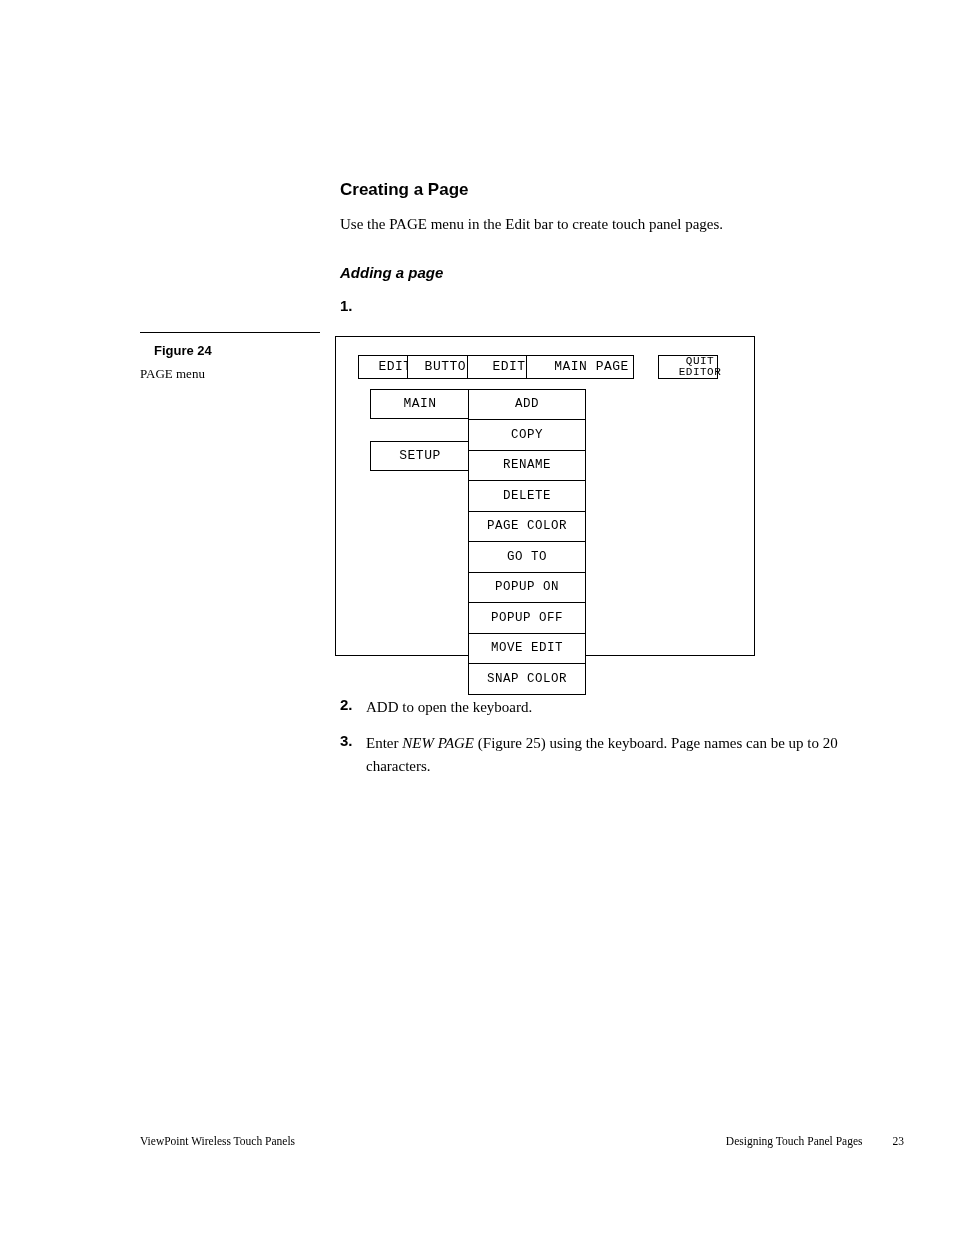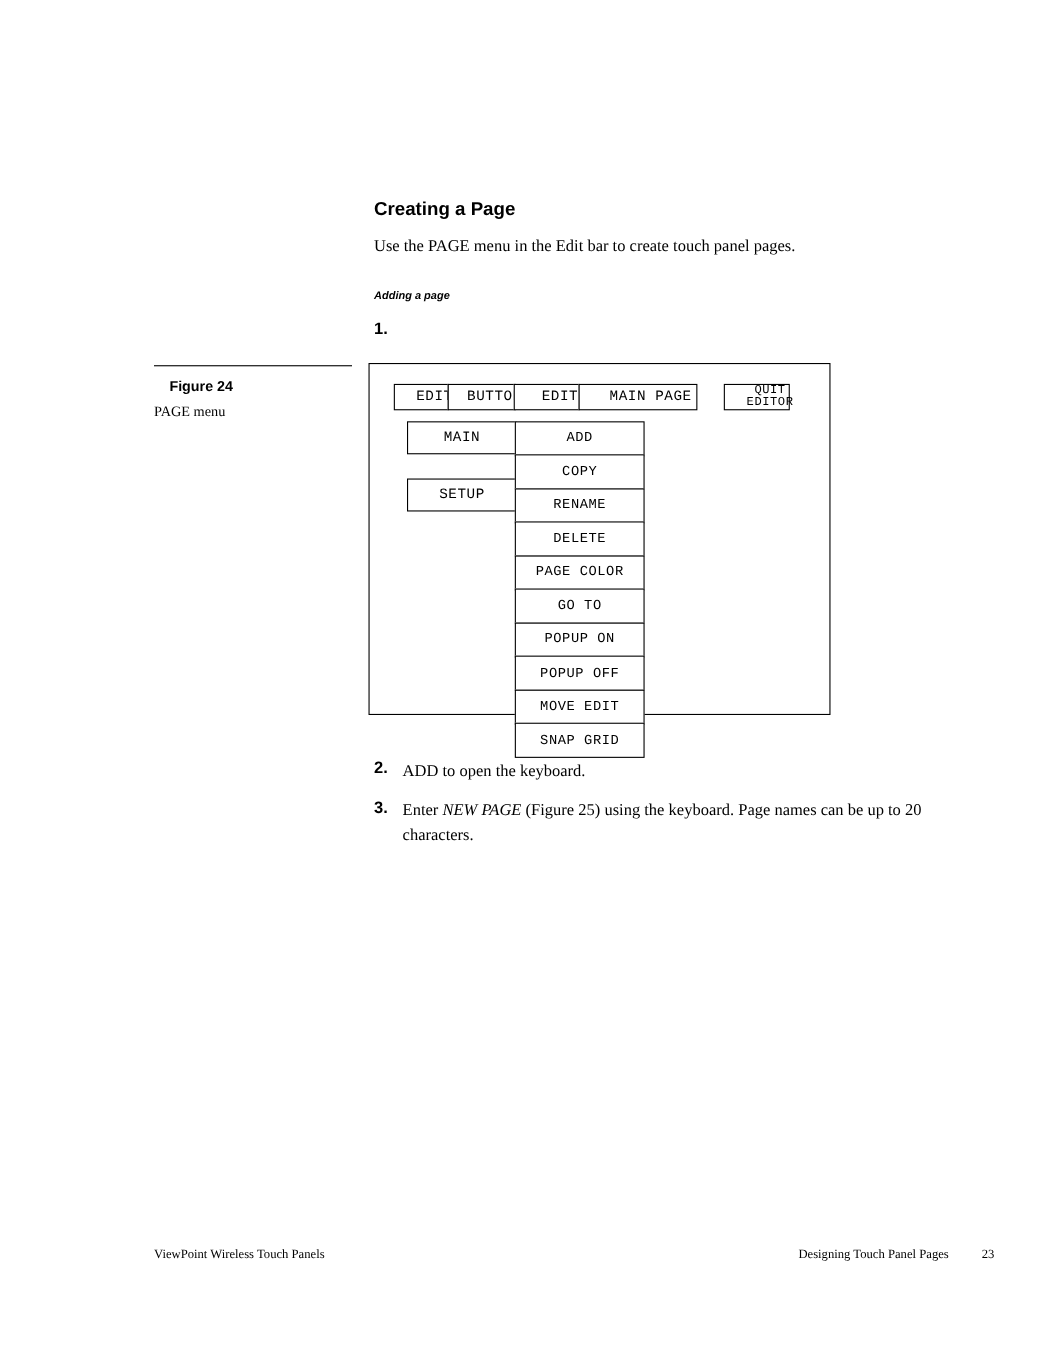--- a/index.html
+++ b/index.html
@@ -35,21 +35,21 @@
   }
   .body-text {
     font-size: 15px;
     line-height: 1.45;
     margin: 0 0 28px 0;
   }
   .h-sub {
     font-family: Arial, Helvetica, sans-serif;
     font-weight: bold;
     font-style: italic;
-    font-size: 10px;
+    font-size: 15px;
     margin: 8px 0 16px 0;
   }
   .step {
     display: flex;
     margin: 0 0 14px 0;
   }
   .step .num {
     font-family: Arial, Helvetica, sans-serif;
     font-weight: bold;
     font-size: 15px;
@@ -188,21 +188,21 @@
           <div class="menu">
             <div class="cell">ADD</div>
             <div class="cell">COPY</div>
             <div class="cell">RENAME</div>
             <div class="cell">DELETE</div>
             <div class="cell">PAGE COLOR</div>
             <div class="cell">GO TO</div>
             <div class="cell">POPUP ON</div>
             <div class="cell">POPUP OFF</div>
             <div class="cell">MOVE EDIT</div>
-            <div class="cell">SNAP GRID</div>
+            <div class="cell">SNAP COLOR</div>
           </div>
         </div>
       </div>
     </div>
 
     <div class="step">
       <div class="num">2.</div>
       <div class="txt">ADD to open the keyboard.</div>
     </div>
 

